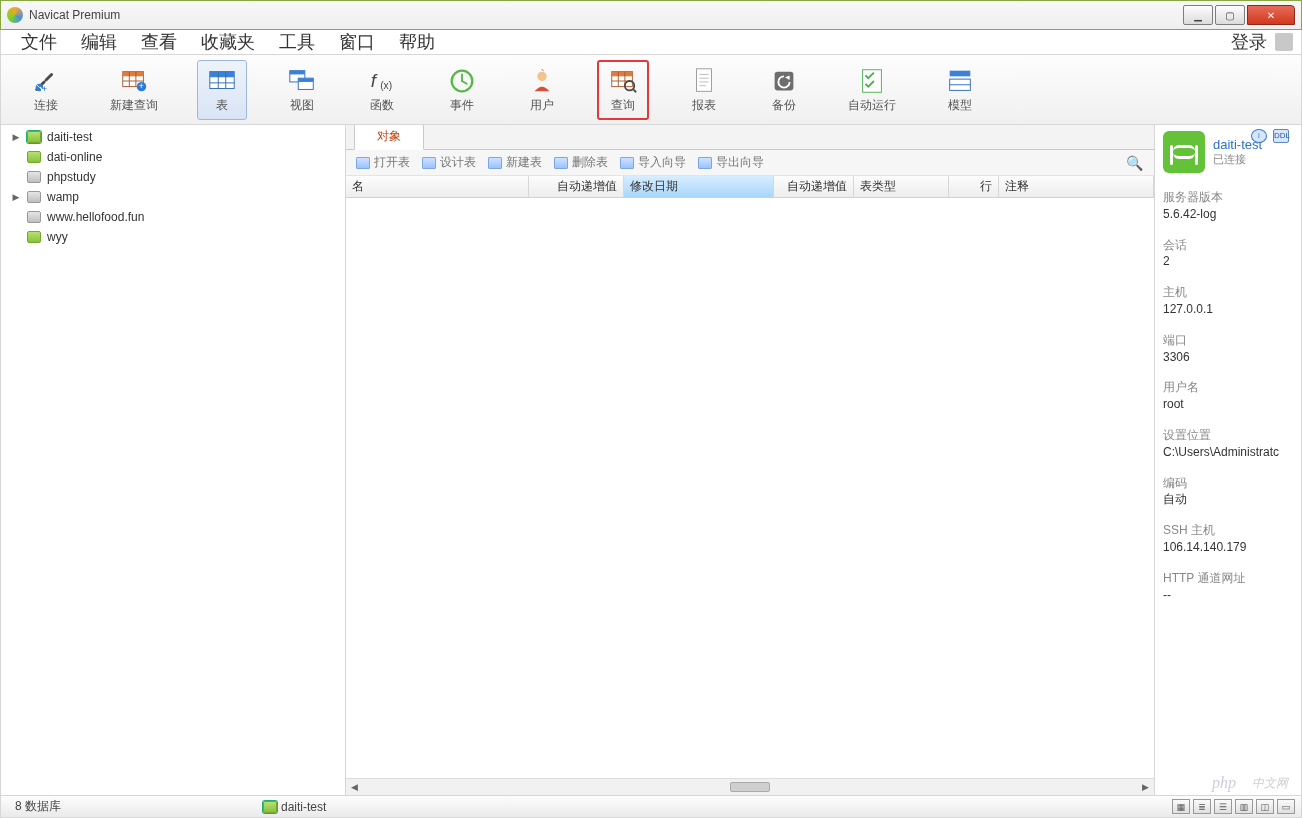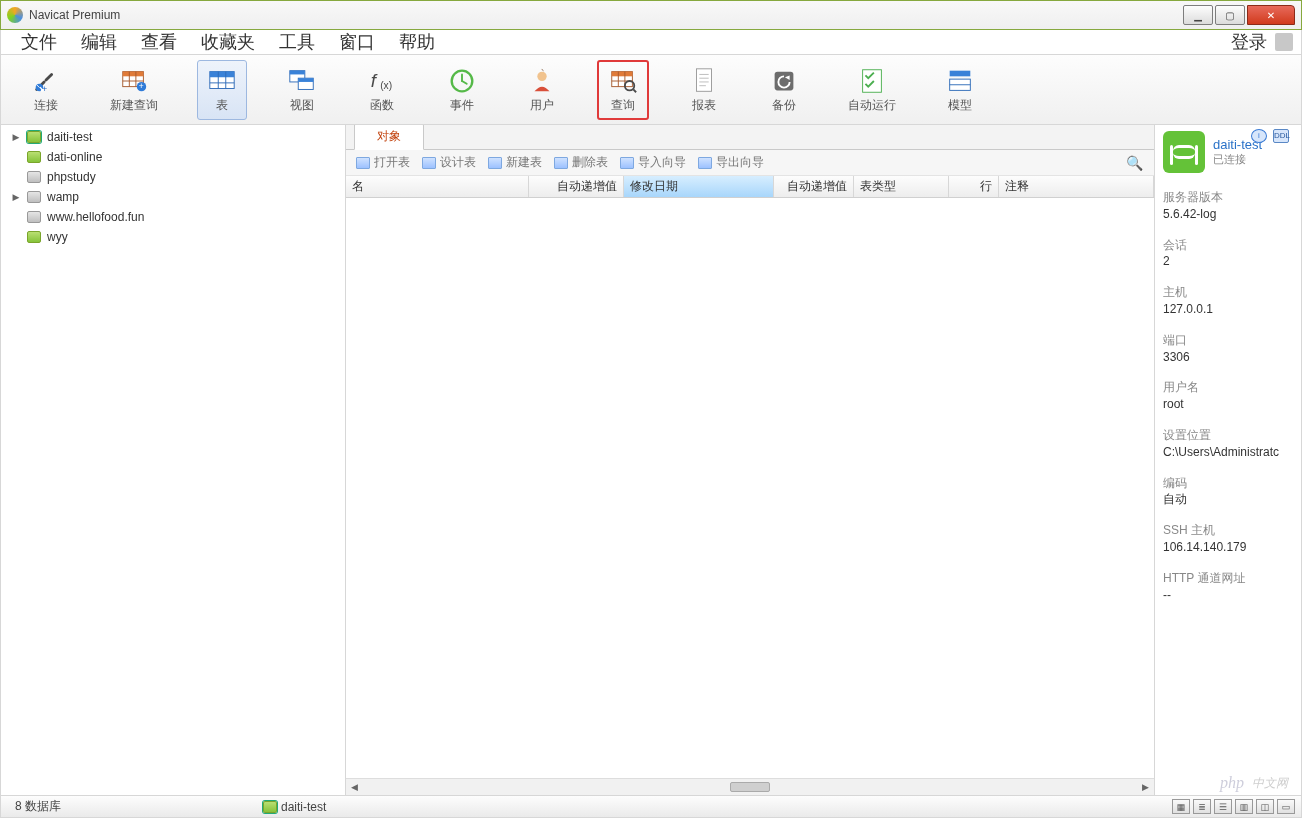--- a/index.html
+++ b/index.html
@@ -75,21 +75,21 @@
     .info .mini-icons span { width: 16px; height: 14px; border: 1px solid #5a88c5; background: #d7e6fb; border-radius: 2px; display:inline-block; font-size:8px; text-align:center; color:#2a5a9e; line-height:12px; }
 
     
     .status { height: 23px; background: linear-gradient(#fdfdfd,#eaeaea); border: 1px solid #d7d7d7; display: flex; align-items: center; font-size: 12px; color: #444; padding: 0 6px; }
     .status .seg { padding: 0 8px; }
     .status .seg.with-icon { display:flex; align-items:center; gap:4px; padding-left: 14px; }
     .status .view-icons { margin-left: auto; display: flex; gap: 3px; }
     .status .view-icons div { width: 18px; height: 15px; border: 1px solid #999; background: linear-gradient(#fafafa,#e0e0e0); display:flex; align-items:center; justify-content:center; font-size:9px; color:#555; }
 
     
-    .wm { position: absolute; right: 14px; bottom: 26px; font-size: 12px; color: #b8b8b8; font-style: italic; display:flex; align-items:center; gap:8px; opacity:.7; }
+    .wm { position: absolute; right: 14px; bottom: 26px; font-size: 12px; color: #b8b8b8; font-style: italic; display:flex; align-items:center; gap:16px; opacity:.7; }
     .wm .php { font-family: Georgia, serif; color:#b9b9cc; font-size:16px; }
   </style>
 </head>
 <body>
 
 <div class="titlebar">
   <div class="app-icon"></div>
   <div class="caption">Navicat Premium</div>
   <div class="win-btn">▁</div>
   <div class="win-btn">▢</div>

